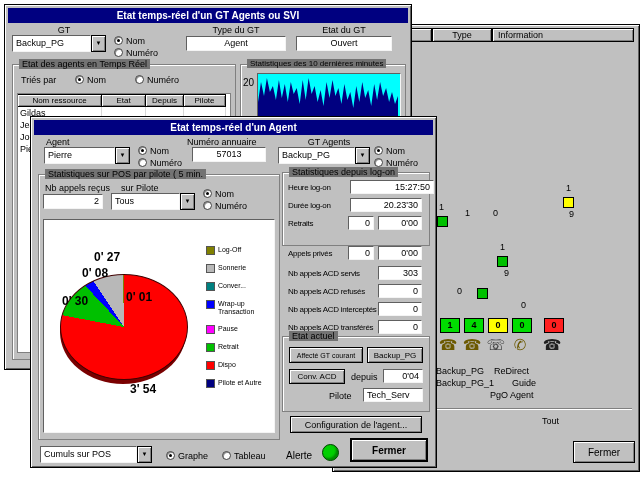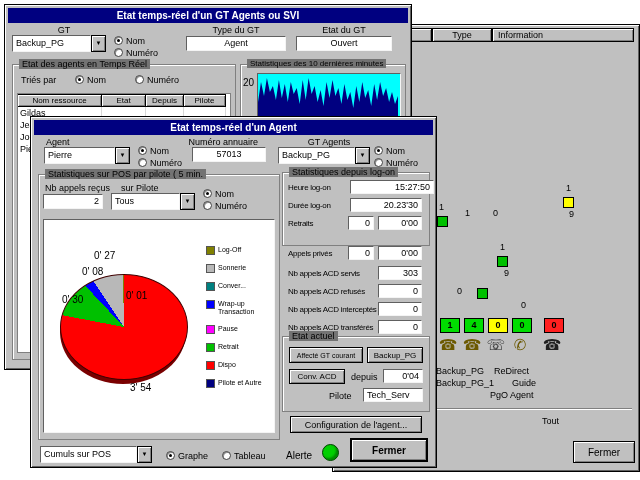--- a/index.html
+++ b/index.html
@@ -40,21 +40,21 @@
   .tbl { position:absolute; background:#fff; border:1px solid #808080; overflow:hidden; }
   .tr { display:flex; height:12px; }
   .tr.head { height:13px; }
   .tr.head .td { background:#c0c0c0; border:1px solid #000; border-left:none; box-shadow: inset 1px 1px 0 #fff, inset -1px -1px 0 #808080;
                  font-size:8px; text-align:center; line-height:12px; padding:0; }
   .td { font-size:9px; line-height:12px; padding-left:2px; border-right:1px solid #d8d8d8; overflow:hidden; white-space:nowrap; box-sizing:border-box; }
 
   .chartbox { position:absolute; background:#00ffff; border:1px solid; border-color:#606060 #f4f4f4 #f4f4f4 #606060; }
 
   .panel { position:absolute; background:#fff; border:1px solid; border-color:#606060 #f4f4f4 #f4f4f4 #606060; }
-  .plabel { position:absolute; font-size:10px; white-space:nowrap; }
+  .plabel { position:absolute; font-size:12px; white-space:nowrap;font-weight:bold; }
   #legend { position:absolute; left:162px; top:26px; width:64px; }
   .lgitem { display:flex; align-items:flex-start; gap:3px; margin-bottom:9px; font-size:7px; line-height:8px; }
   .lgitem .sw { width:7px; height:7px; flex:0 0 7px; border:1px solid #555; }
 
   .pie-base { position:absolute; border-radius:50%; background:#7a0000; }
   .pie { position:absolute; border-radius:50%; border:1px solid #400000; }
 
   .hcell { position:absolute; height:14px; background:#c0c0c0; border:1px solid #000;
            box-shadow: inset 1px 1px 0 #fff, inset -1px -1px 0 #808080;
            font-size:9px; text-align:center; line-height:13px; box-sizing:border-box; }
@@ -209,21 +209,21 @@
       </div>
       <div class="radio sel" style="left:104px; top:25px;">
           <span class="rb"></span>
           <span>Nom</span>
         </div>
       <div class="radio" style="left:104px; top:37px;">
           <span class="rb"></span>
           <span>Numéro</span>
         </div>
 
-      <div class="lbl" style="left:134px; top:17px; width:90px; text-align:right;">Numéro annuaire</div>
+      <div class="lbl" style="left:153px; top:17px; width:90px; text-align:left;">Numéro annuaire</div>
       <div class="field" style="left:158px; top:27px; width:74px; height:15px; text-align:center;">57013</div>
 
       <div class="lbl" style="left:252px; top:17px; width:86px; text-align:center;">GT Agents</div>
       <div class="combo" style="left:244px; top:27px; width:92px; height:17px;">
         <div class="cv">Backup_PG</div>
         <div class="ca">▼</div>
       </div>
       <div class="radio sel" style="left:340px; top:25px;">
           <span class="rb"></span>
           <span>Nom</span>

